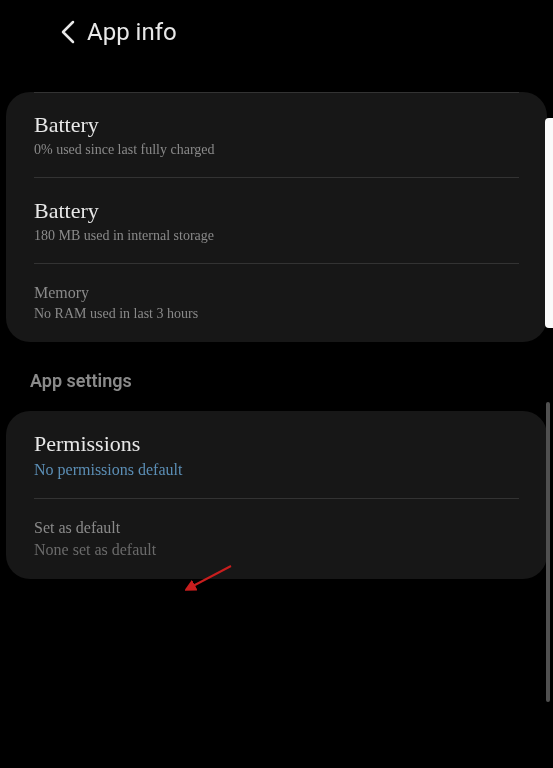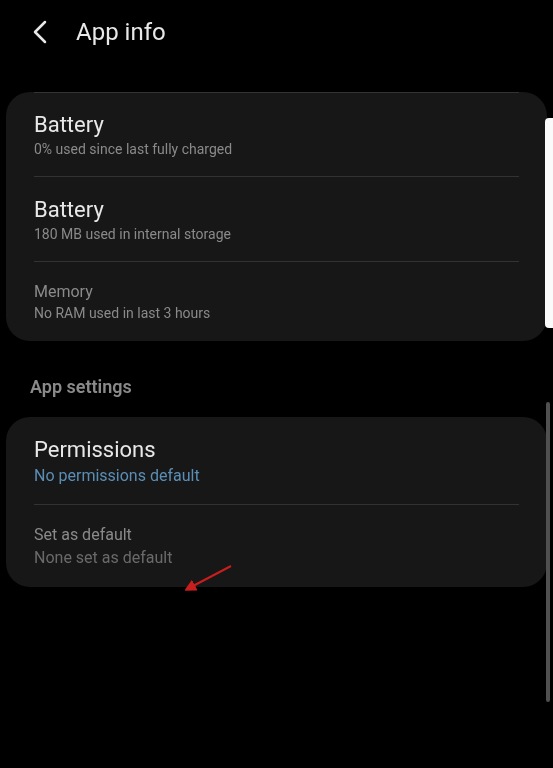--- a/index.html
+++ b/index.html
@@ -13,21 +13,22 @@
       background: #000000;
       font-family: -apple-system, BlinkMacSystemFont, 'Segoe UI', Roboto, sans-serif;
       color: #ffffff;
       overflow: hidden;
       position: relative;
     }
     .header {
       display: flex;
       align-items: center;
       padding: 18px 20px 18px 28px;
-      gap: 24px;
+      gap: 7px;
+      margin-left: 28px;
     }
     .back-icon {
       width: 24px;
       height: 24px;
       display: flex;
       align-items: center;
       justify-content: center;
     }
     .back-icon svg {
       width: 14px;
@@ -43,20 +44,21 @@
       border-radius: 24px;
       margin: 6px 6px 0 6px;
       overflow: hidden;
     }
     .section-first {
       margin-top: 28px;
     }
     .item {
       padding: 20px 28px;
       position: relative;
+      font-family: Liberation Serif, serif;
     }
     .item:not(:last-child)::after {
       content: '';
       position: absolute;
       bottom: 0;
       left: 28px;
       right: 28px;
       height: 1px;
       background: #333333;
     }
@@ -86,21 +88,21 @@
     }
     .item-subtitle-blue {
       font-size: 16px;
       color: #5b8eb5;
     }
     .item-subtitle-dim {
       font-size: 16px;
       color: #6a6a6a;
     }
     .section-header {
-      padding: 35px 30px 14px 30px;
+      padding: 28px 30px 14px 30px;
       font-size: 18px;
       font-weight: 600;
       color: #8a8a8a;
     }
     .scrollbar-indicator {
       position: absolute;
       right: 0px;
       top: 118px;
       width: 8px;
       height: 210px;

